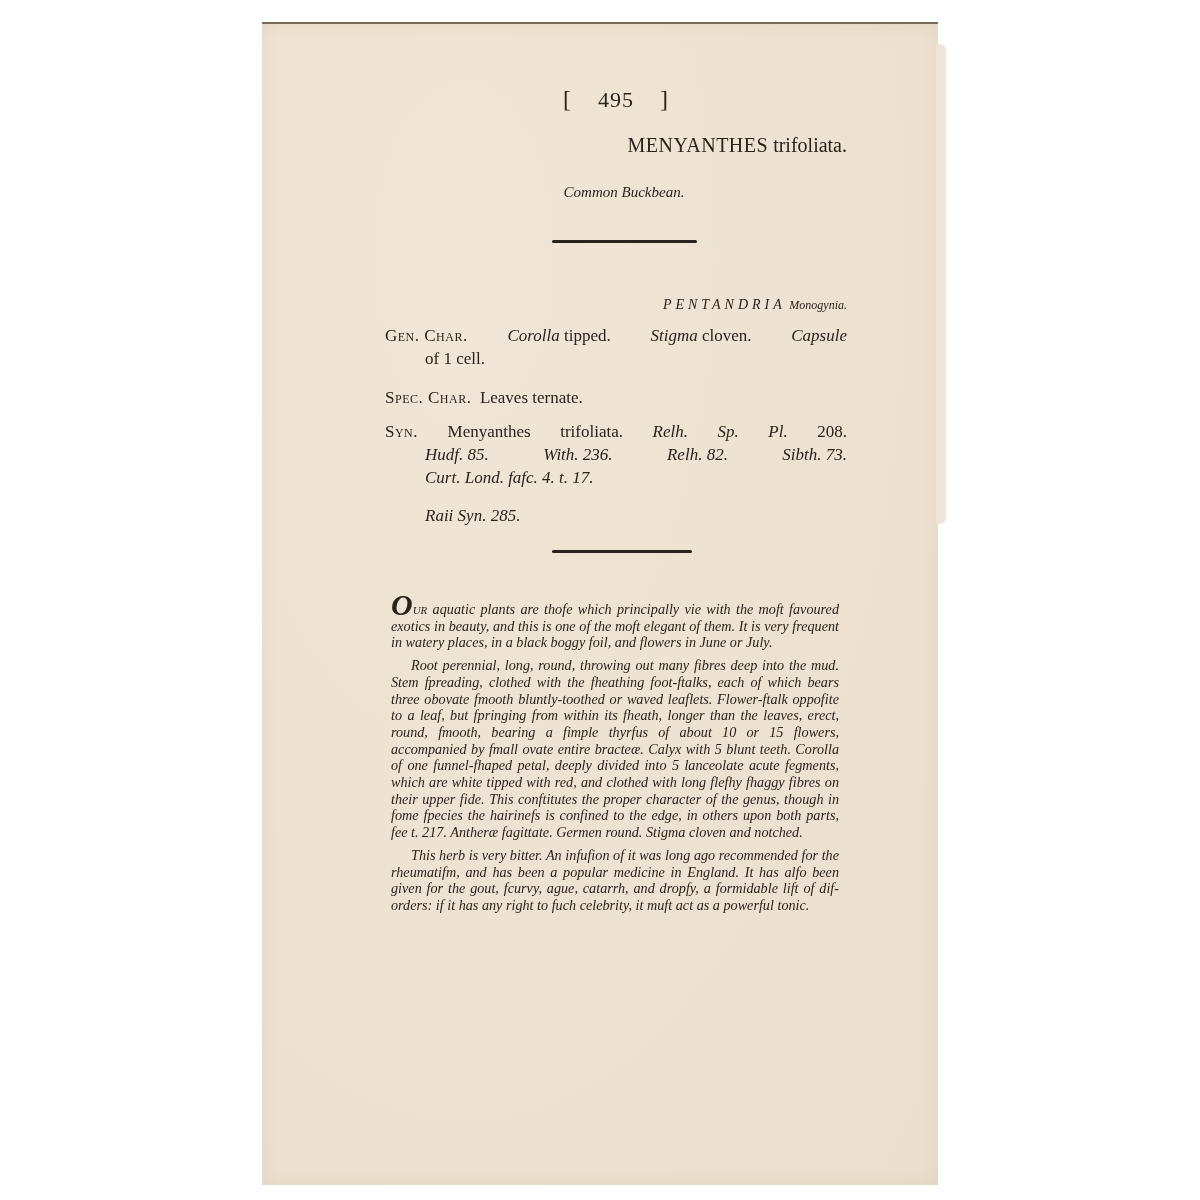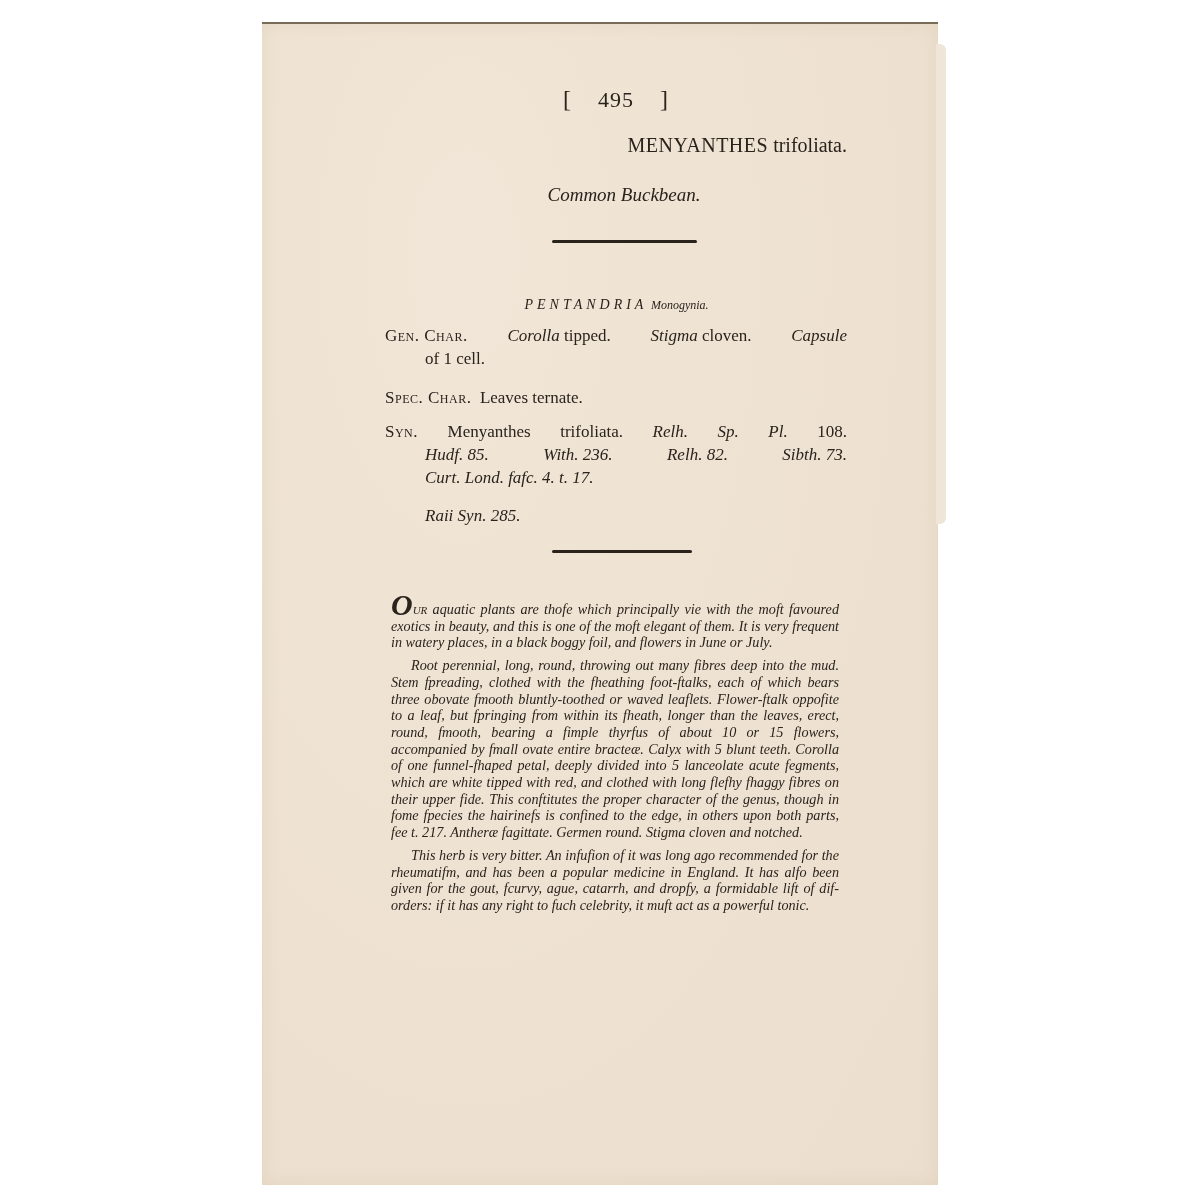--- a/index.html
+++ b/index.html
@@ -16,25 +16,25 @@
   .page::after {
     content:""; position:absolute; right:-8px; top:20px; width:10px; height:480px;
     background:#efe5d8; border-radius:0 6px 6px 0;
   }
   .content { position:absolute; left:123px; top:0; width:462px; }
   .center { text-align:center; }
   .pagenum { position:absolute; left:0; right:0; top:62px; font-size:22px; letter-spacing:1px; }
   .pagenum .br { font-size:24px; }
   .title { position:absolute; left:0; right:0; top:110px; font-size:20px;text-align:right; }
   .title .genus { letter-spacing:0.5px; }
-  .common { position:absolute; left:16px; right:0; top:160px; font-size:19px; font-style:italic;text-align:center; }
+  .common { position:absolute; left:16px; right:0; top:160px; font-size:15px; font-style:italic;text-align:center; }
   .rule { position:absolute; height:3px; background:#2a231c; border-radius:2px; }
   .rule1 { left:167px; width:145px; top:216px; }
   .rule2 { left:167px; width:140px; top:526px; }
-  .classis { position:absolute; left:1px; right:0; top:273px; font-size:14px; font-style:italic; }
+  .classis { position:absolute; left:1px; right:0; top:273px; font-size:14px; font-style:italic;text-align:right; }
   .classis .cl { letter-spacing:4px; }
   .classis .ord { font-size:12px; }
   .block { position:absolute; left:0; width:462px; font-size:17px; line-height:23px; }
   .sc { font-variant:small-caps; letter-spacing:0.5px; }
   .it { font-style:italic; }
   .gen { top:300px; }
   .gen .l2 { padding-left:40px; }
   .spec { top:362px; }
   .syn { top:396px; }
   .syn .ind { padding-left:40px; }
@@ -92,21 +92,21 @@
     </div>
 
     <div class="block syn">
       <div class="row">
         <span class="sc">Syn.</span>
         <span>Menyanthes</span>
         <span>trifoliata.</span>
         <span class="it">Relh.</span>
         <span class="it">Sp.</span>
         <span class="it">Pl.</span>
-        <span>108.</span>
+        <span>208.</span>
       </div>
       <div class="row ind">
         <span class="it">Hudf. 85.</span>
         <span class="it">With. 236.</span>
         <span class="it">Relh. 82.</span>
         <span class="it">Sibth. 73.</span>
       </div>
       <div class="ind it">Curt. Lond. fafc. 4. t. 17.</div>
     </div>
 

